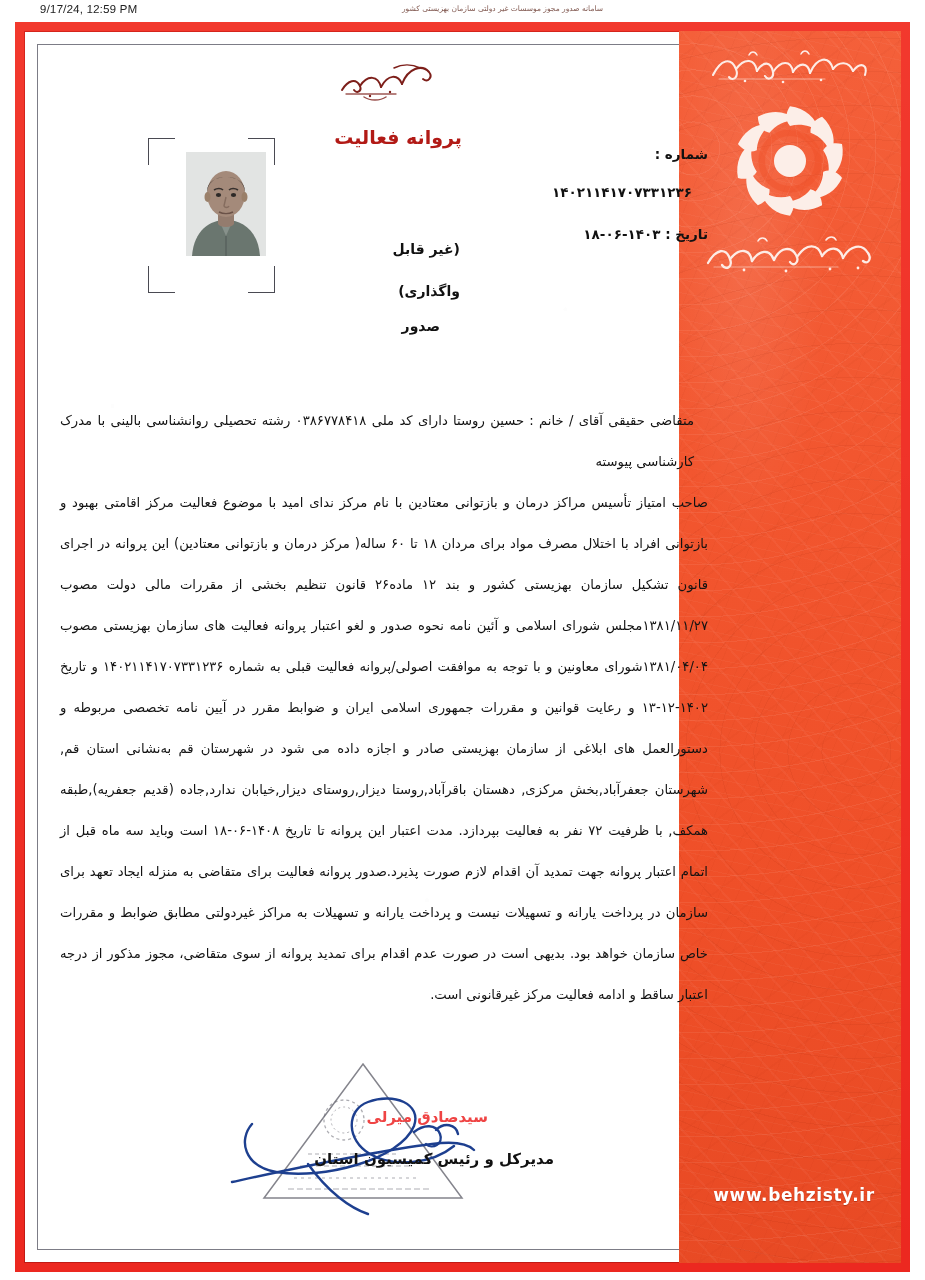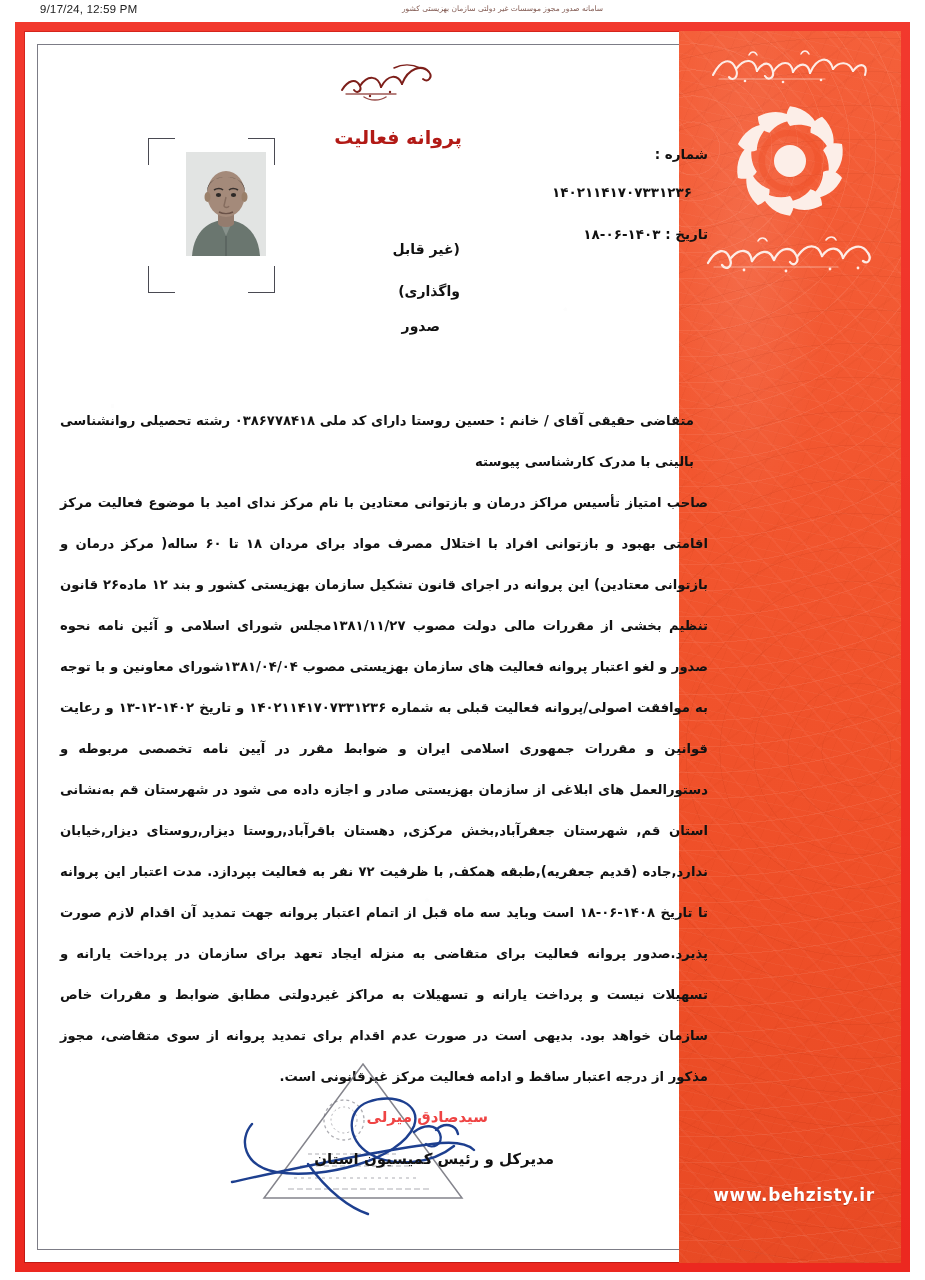--- a/index.html
+++ b/index.html
@@ -164,21 +164,21 @@
   }
 
   
   .body-text{
     position:absolute;top:352px;right:0;
     width:648px;
     direction:rtl;text-align:justify;
   }
   .body-text p{
     margin:0 0 0 0;
-    font-size:13.2px;font-weight:bold;color:#121212;
+    font-size:13.2px;font-weight:normal;color:#121212;
     line-height:41px;
     text-align:justify;
     text-justify:inter-word;
     letter-spacing:-.1px;
   }
   .body-text p.first-ind{padding-right:14px;}
 
   
   .sign-area{
     position:absolute;top:1010px;right:120px;

